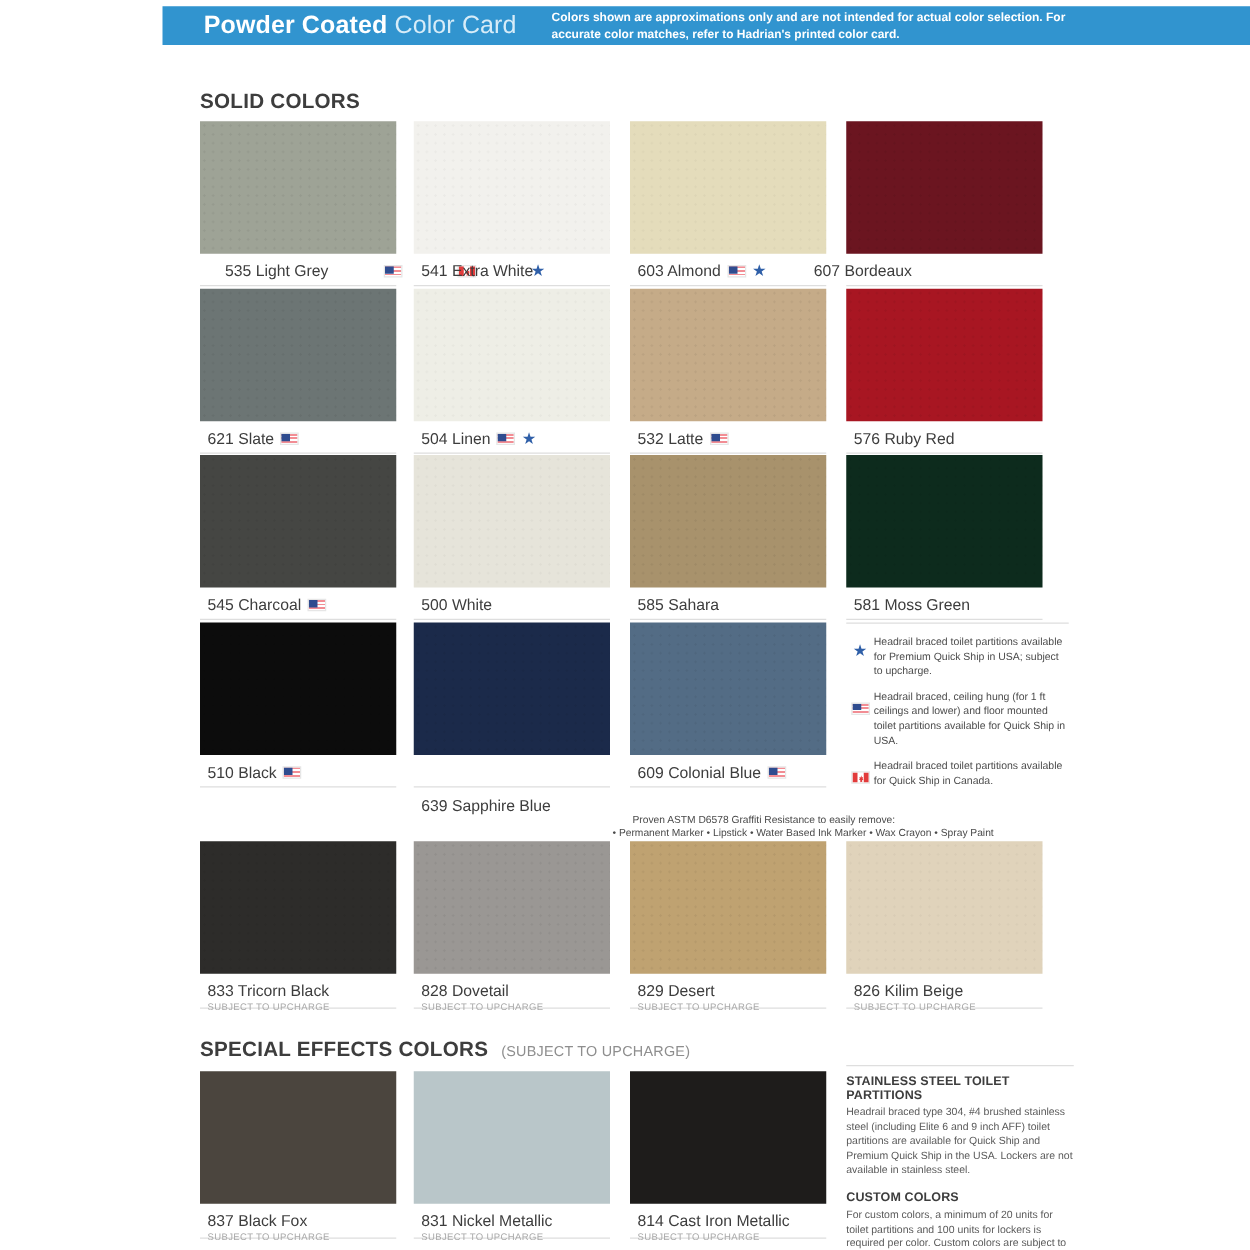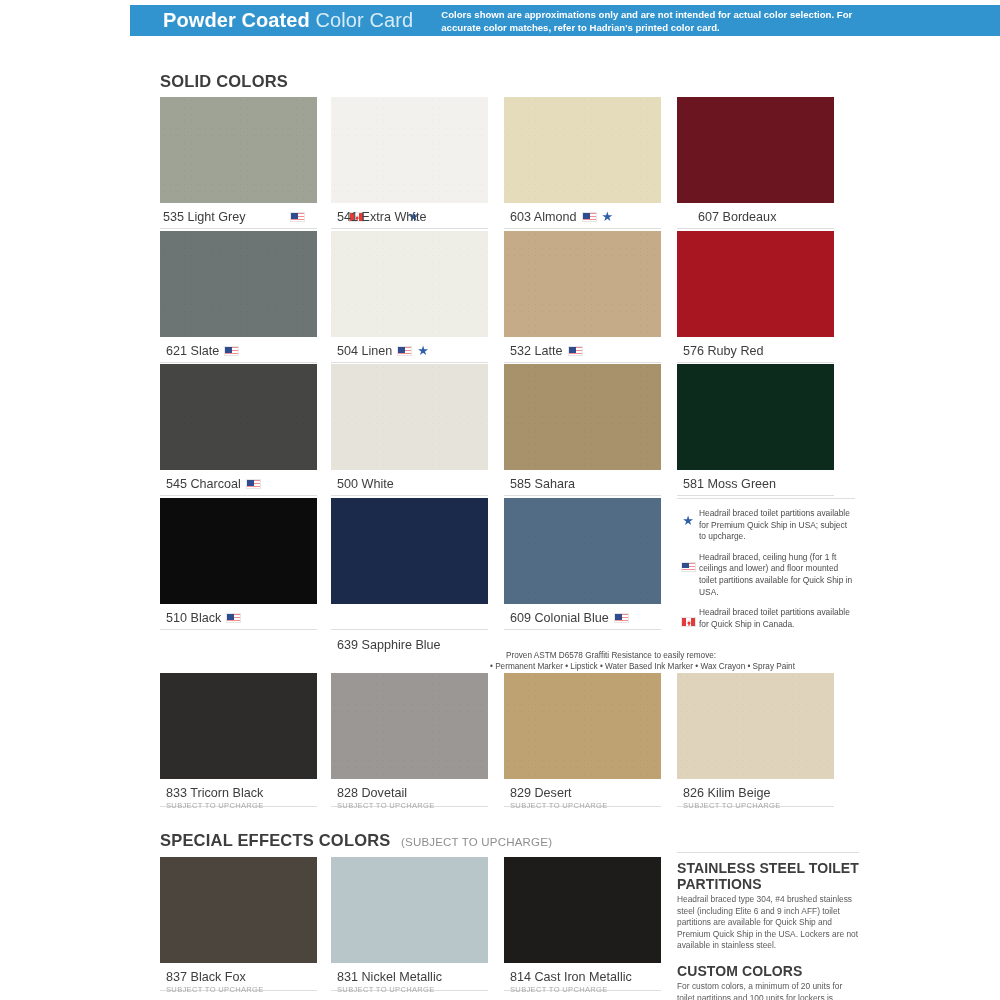--- a/index.html
+++ b/index.html
@@ -126,21 +126,21 @@
     width: 22px; min-width: 22px; display: flex; justify-content: center;
     padding-top: 10px;
   }
   .legend-ico.star-ico { padding-top: 8px; }
   .legend-txt { font-size: 8.4px; line-height: 11.6px; color: #4c4c4c; }
 
   
   .info { position: absolute; left: 677px; top: 852px; width: 182px; }
   .info-rule { width: 100%; height: 1px; background: #dedede; margin-bottom: 7px; }
   .info-head {
-    font-size: 14px; font-weight: bold; color: #3d3d3d; letter-spacing: .1px;
+    font-size: 10px; font-weight: bold; color: #3d3d3d; letter-spacing: .1px;
     margin-bottom: 2px;
   }
   .info-body { font-size: 8.4px; line-height: 11.6px; color: #5a5a5a; }
   .info-gap { height: 11px; }
 </style>
 </head>
 <body>
 
 <div id="page">
 
@@ -154,21 +154,21 @@
 
   <div class="sec-head" style="left:160px; top:72px;">
     <span class="big">SOLID COLORS</span>
   </div>
 
   <div id="solid-grid">
       <div class="swatch" style="left: 160px; top: 97px; width: 157px; height: 106px;">
         <div class="chip dots" style="background: radial-gradient(rgba(0, 0, 0, 0.055) 0.8px, transparent 0.9px) 0% 0% / 7px 7px rgb(158, 163, 150);"></div>
       </div>
       <div class="rule" style="left: 160px; top: 228px; width: 157px;"></div>
-      <div class="label-row" style="left: 163px; top: 210px; gap: 44px;">
+      <div class="label-row" style="left: 180px; top: 210px; gap: 44px;">
         <span class="label-txt">535 Light Grey</span>
         <span class="ico flag-us"></span>
         <span class="ico flag-ca">
           <span class="leaf"></span>
         </span>
         <span class="ico star">★</span>
       </div>
       <div class="swatch" style="left: 331px; top: 97px; width: 157px; height: 106px;">
         <div class="chip dots-light" style="background: radial-gradient(rgba(0, 0, 0, 0.03) 0.8px, transparent 0.9px) 0% 0% / 7px 7px rgb(242, 241, 237);"></div>
       </div>
@@ -182,21 +182,21 @@
       <div class="rule" style="left: 504px; top: 228px; width: 157px;"></div>
       <div class="label-row" style="left: 510px; top: 210px;">
         <span class="label-txt">603 Almond</span>
         <span class="ico flag-us"></span>
         <span class="ico star">★</span>
       </div>
       <div class="swatch" style="left: 677px; top: 97px; width: 157px; height: 106px;">
         <div class="chip dots" style="background: radial-gradient(rgba(0, 0, 0, 0.055) 0.8px, transparent 0.9px) 0% 0% / 7px 7px rgb(107, 21, 32);"></div>
       </div>
       <div class="rule" style="left: 677px; top: 228px; width: 157px;"></div>
-      <div class="label-row" style="left: 698px; top: 210px;">
+      <div class="label-row" style="left: 651px; top: 210px;">
         <span class="label-txt">607 Bordeaux</span>
       </div>
       <div class="swatch" style="left: 160px; top: 231px; width: 157px; height: 106px;">
         <div class="chip dots" style="background: radial-gradient(rgba(0, 0, 0, 0.055) 0.8px, transparent 0.9px) 0% 0% / 7px 7px rgb(108, 117, 116);"></div>
       </div>
       <div class="rule" style="left: 160px; top: 362px; width: 157px;"></div>
       <div class="label-row" style="left: 166px; top: 344px;">
         <span class="label-txt">621 Slate</span>
         <span class="ico flag-us"></span>
       </div>

